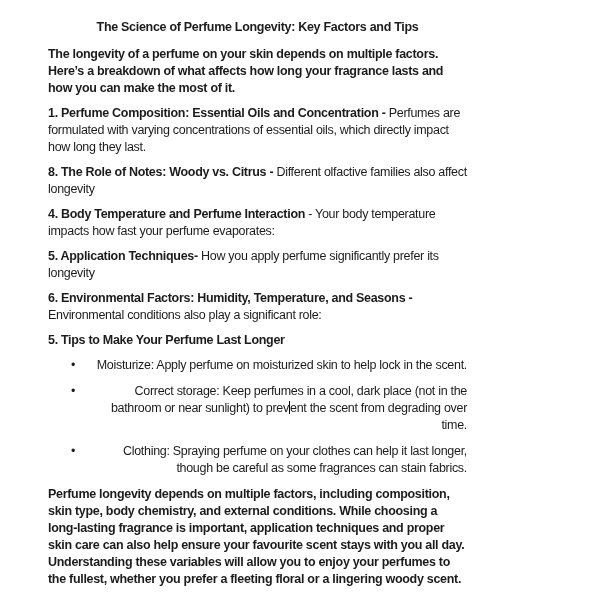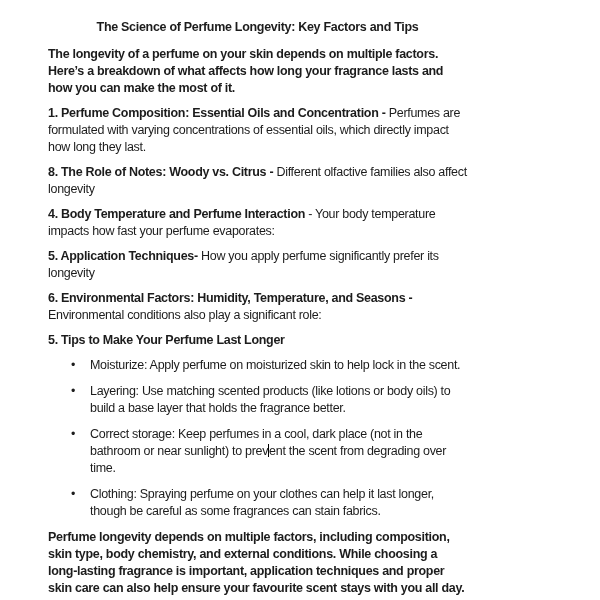--- a/index.html
+++ b/index.html
@@ -26,20 +26,21 @@
   .title {
     text-align: center;
     font-weight: 700;
     margin-bottom: 10px;
   }
   .bold { font-weight: 700; }
   ul.tips {
     list-style: none;
     margin: 0 0 7px 0;
     padding: 0 0 0 42px;
+    text-align: right;
   }
   ul.tips li {
     position: relative;
     margin: 0 0 9px 0;
   }
   ul.tips li::before {
     content: "\2022";
     position: absolute;
     left: -19px;
     top: 0;
@@ -69,20 +70,19 @@
   <p><span class="bold">4. Body Temperature and Perfume Interaction</span><span> - Your body temperature impacts how fast your perfume evaporates:</span></p>
 
   <p><span class="bold">5. Application Techniques-</span><span> How you apply perfume significantly prefer its longevity</span></p>
 
   <p><span class="bold">6. Environmental Factors: Humidity, Temperature, and Seasons -</span><span> Environmental conditions also play a significant role:</span></p>
 
   <p class="bold">5. Tips to Make Your Perfume Last Longer</p>
 
   <ul class="tips">
     <li><span>Moisturize: Apply perfume on moisturized skin to help lock in the scent.</span></li>
-    <li><span>Layering: Use matching scented products (like lotions or body oils) to build a base layer that holds the fragrance better.</span></li>
     <li><span>Correct storage: Keep perfumes in a cool, dark place (not in the bathroom or near sunlight) to prev</span><span class="caret"></span><span>ent the scent from degrading over time.</span></li>
     <li><span>Clothing: Spraying perfume on your clothes can help it last longer, though be careful as some fragrances can stain fabrics.</span></li>
   </ul>
 
   <p class="bold">Perfume longevity depends on multiple factors, including composition, skin type, body chemistry, and external conditions. While choosing a long-lasting fragrance is important, application techniques and proper skin care can also help ensure your favourite scent stays with you all day. Understanding these variables will allow you to enjoy your perfumes to the fullest, whether you prefer a fleeting floral or a lingering woody scent.</p>
 
 </div>
 
 </body></html>

